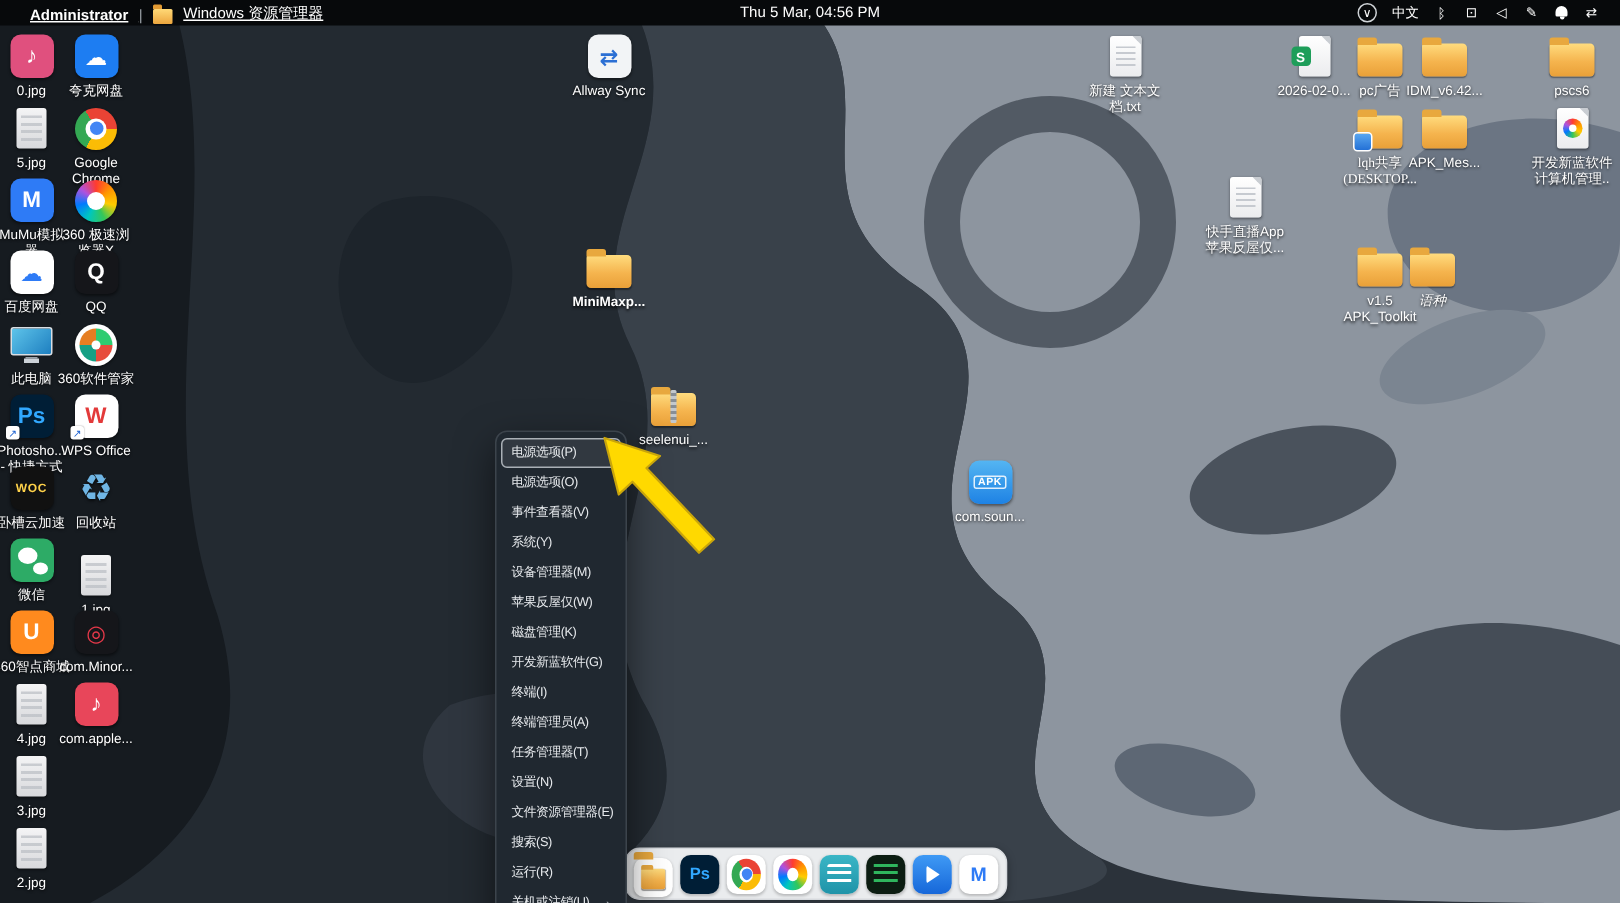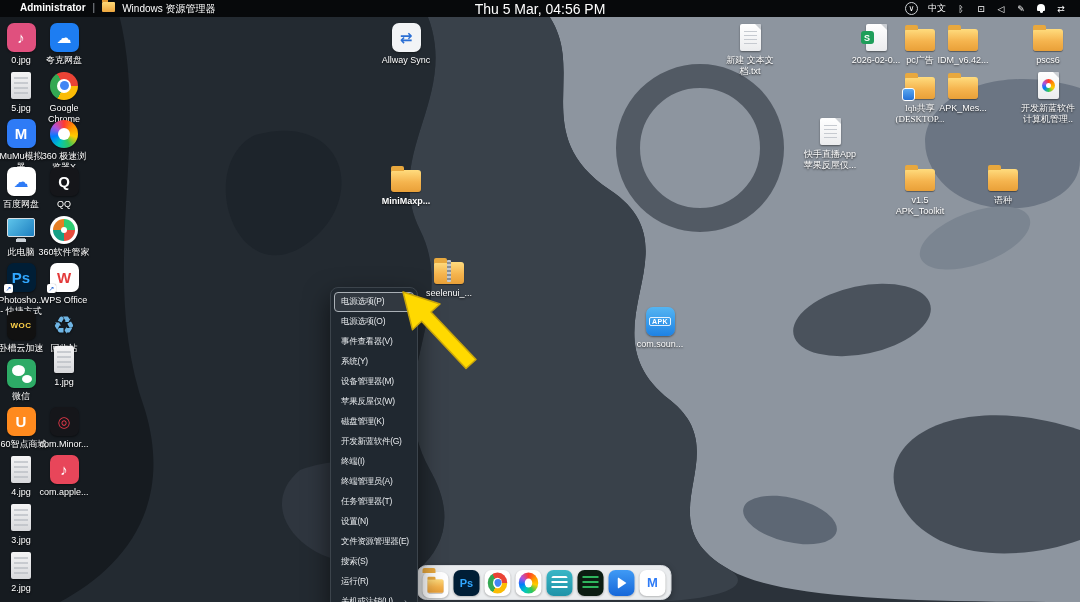--- a/index.html
+++ b/index.html
@@ -4,28 +4,28 @@
 <style>
   html,body{margin:0;padding:0;background:#000;}
   #screen{position:relative;width:1080px;height:602px;overflow:hidden;
     background:#2b323a;font-family:"Liberation Sans","DejaVu Sans",sans-serif;
     -webkit-font-smoothing:antialiased;}
   #wall{position:absolute;inset:0;z-index:0;}
 
   
   #taskbar{position:absolute;top:0;left:0;right:0;height:17px;background:#07090b;
     display:flex;align-items:center;color:#fff;font-size:10px;z-index:50;padding:0 14px 0 20px;}
-  .tb-left{display:flex;align-items:flex-start;gap:7px;}
+  .tb-left{display:flex;align-items:flex-end;gap:7px;text-decoration:underline;}
   .tb-user{font-weight:bold;}
   .tb-sep{color:#9aa0a6;}
   .mfold{display:inline-block;width:13px;height:10px;position:relative;border-radius:1px;
     background:linear-gradient(180deg,#ffd977,#eda63e);}
   .mfold::before{content:"";position:absolute;top:-3px;left:0;width:6px;height:3px;
     background:#e29a33;border-radius:1px 1px 0 0;}
-  .tb-center{position:absolute;left:50%;transform:translateX(-50%);font-size:14px;}
+  .tb-center{position:absolute;left:50%;transform:translateX(-50%);font-size:10px;}
   .tb-right{margin-left:auto;display:flex;align-items:center;gap:10px;font-size:9px;}
   .tray-ic{display:inline-flex;align-items:center;justify-content:center;color:#fff;min-width:10px;}
   .tray-ic.circ{border:1px solid #cfd3d7;border-radius:50%;width:11px;height:11px;font-size:8px;line-height:1;}
   .tray-ic.bell{width:10px;height:11px;position:relative;}
   .tray-ic.bell::before{content:"";position:absolute;top:1px;left:1px;width:8px;height:7px;
     background:#fff;border-radius:4px 4px 1px 1px;}
   .tray-ic.bell::after{content:"";position:absolute;bottom:1px;left:3.5px;width:3px;height:2px;
     background:#fff;border-radius:0 0 2px 2px;}
 
   
@@ -276,21 +276,21 @@
         </div>
       </div>
       <div class="dicon" style="left: -8px; top: 358px;">
         <div class="art">
           <div class="app wechat" style="background:#2dab66;"></div>
         </div>
         <div class="lbl">
           <div>微信</div>
         </div>
       </div>
-      <div class="dicon" style="left: 35px; top: 344px;">
+      <div class="dicon" style="left: 35px; top: 368px;">
         <div class="art">
           <div class="thumb"></div>
         </div>
         <div class="lbl">
           <div>1.jpg</div>
         </div>
       </div>
       <div class="dicon" style="left: -8px; top: 406px;">
         <div class="art">
           <div class="app" style="background:#ff8a1e;">U</div>
@@ -431,21 +431,21 @@
       </div>
       <div class="dicon" style="left: 891px; top: 162px;">
         <div class="art">
           <div class="folder"></div>
         </div>
         <div class="lbl">
           <div>v1.5</div>
           <div>APK_Toolkit</div>
         </div>
       </div>
-      <div class="dicon" style="left: 974px; top: 162px;">
+      <div class="dicon" style="left: 926px; top: 162px; font-style: italic;">
         <div class="art">
           <div class="folder"></div>
         </div>
         <div class="lbl">
           <div>语种</div>
         </div>
       </div>
       <div class="dicon" style="left: 377px; top: 163px; font-weight: bold;">
         <div class="art">
           <div class="folder"></div>

